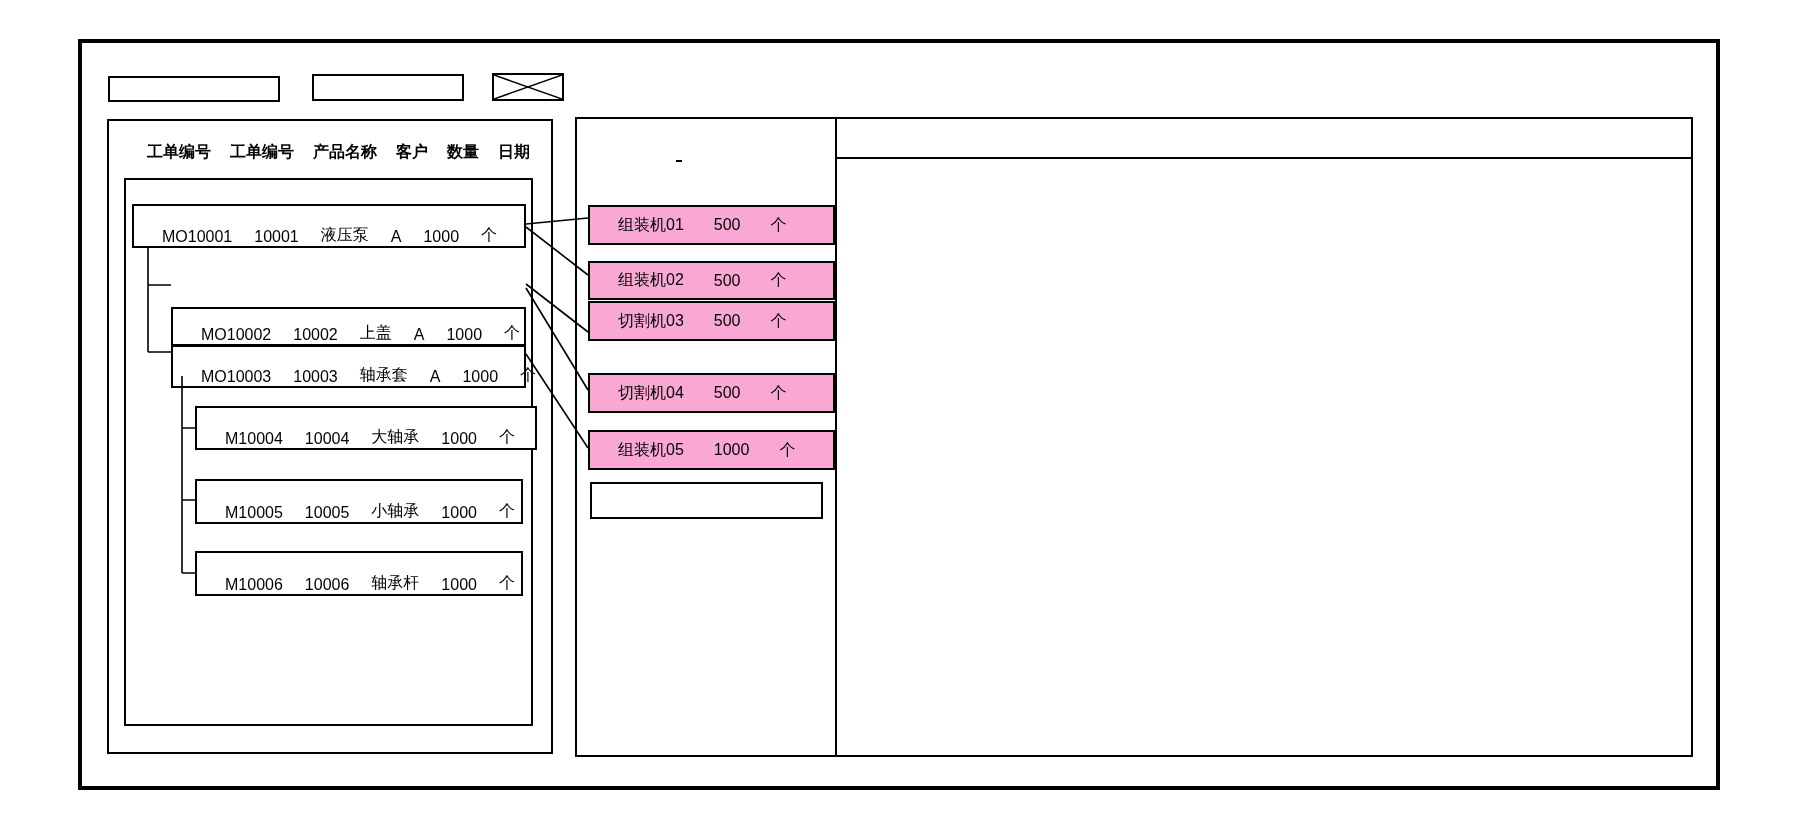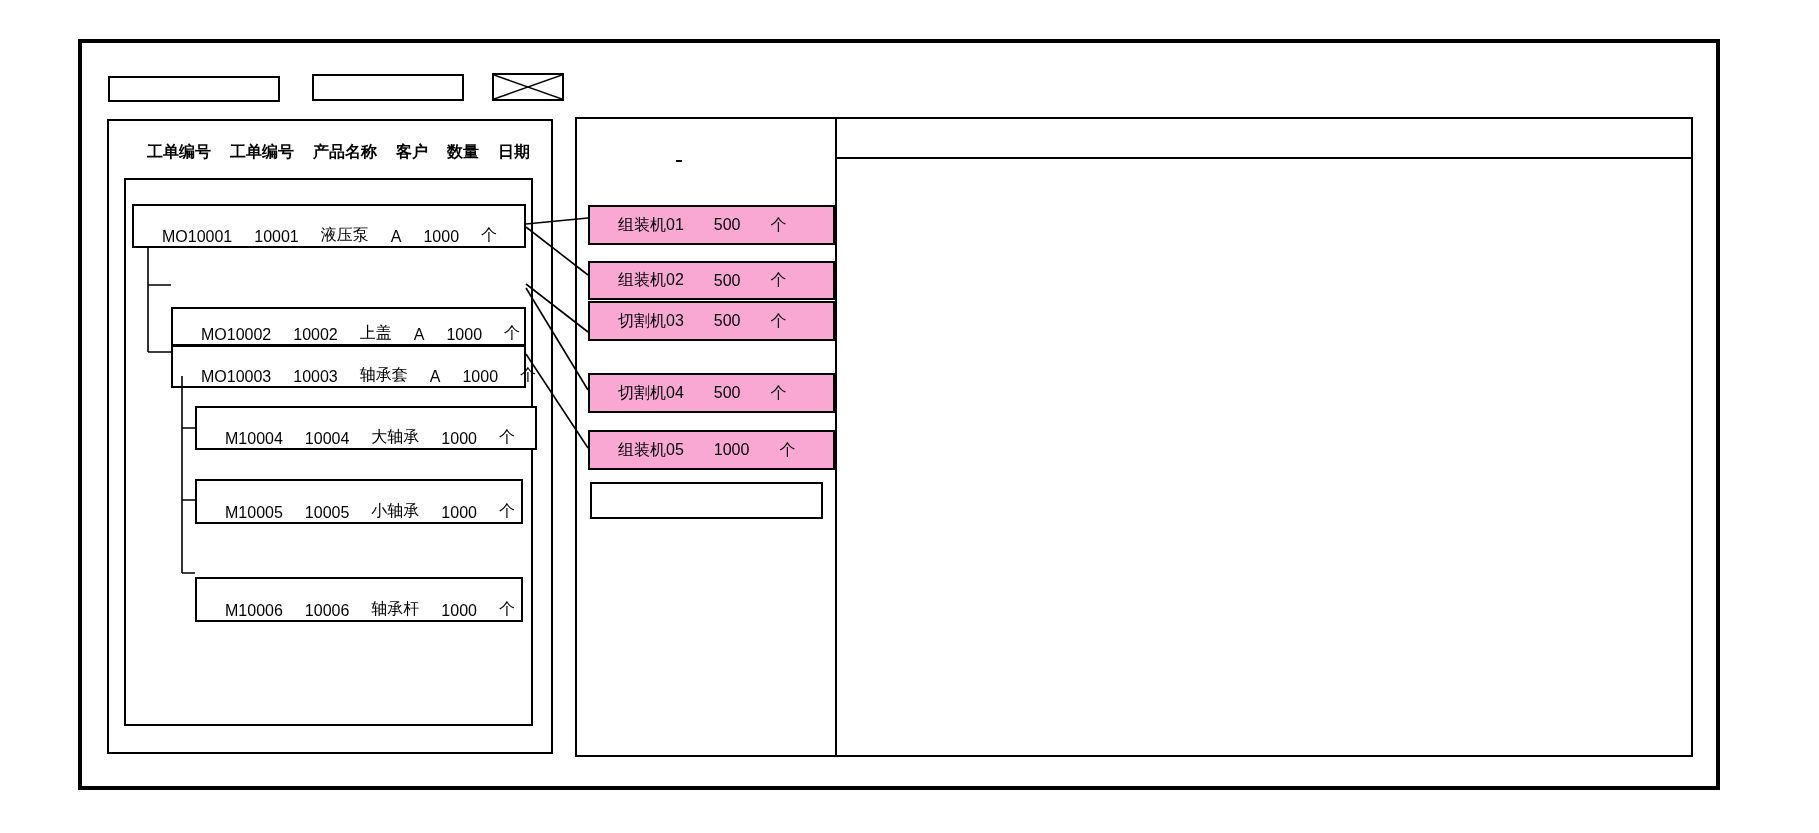--- a/index.html
+++ b/index.html
@@ -32,21 +32,21 @@
     border:2px solid #000;background:#fff;
     display:flex;align-items:flex-end;gap:22px;
     padding-left:28px;font-size:16px;white-space:nowrap;
   }
   .wo-field:empty{display:none;}
   .wo1{left:132px;top:204px;width:394px;height:44px;}
   .wo2{left:171px;top:266px;width:355px;height:39px;margin-top:41px;}
   .wo3{left:171px;top:333px;width:355px;height:43px;margin-top:12px;}
   .wo4{left:195px;top:406px;width:342px;height:44px;}
   .wo5{left:195px;top:479px;width:328px;height:45px;}
-  .wo6{left:195px;top:551px;width:328px;height:45px;margin-top:26px;}
+  .wo6{left:195px;top:551px;width:328px;height:45px;}
 
   .main-area{left:575px;top:117px;width:1118px;height:640px;border:2px solid #000;background:#fff;}
   .divider{left:835px;top:117px;width:0;height:640px;border-left:2px solid #000;}
   .right-header-line{left:836px;top:157px;width:857px;height:0;border-top:2px solid #000;}
   .panel-dot{left:676px;top:160px;width:6px;height:2px;background:#000;}
 
   .machine-box{
     border:2px solid #000;background:#f9a8d4;
     display:flex;align-items:center;gap:30px;
     padding-left:28px;font-size:16px;white-space:nowrap;

